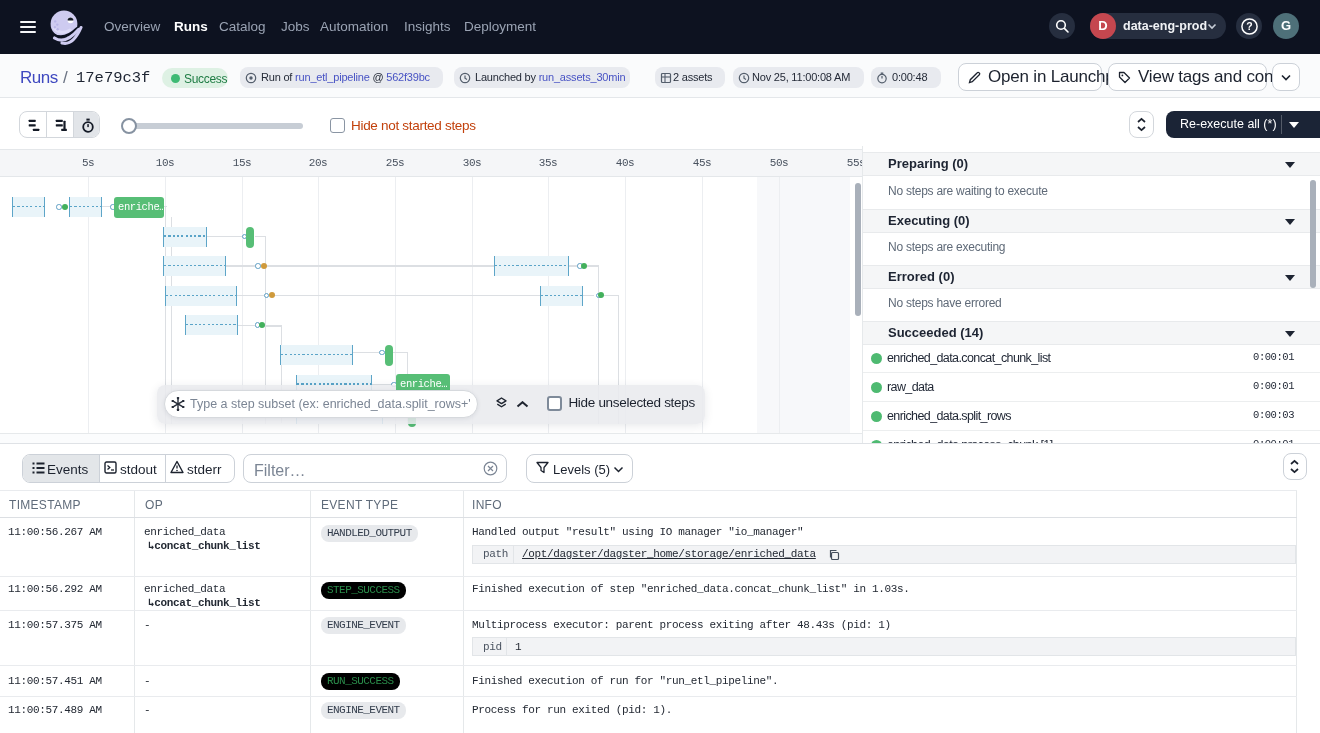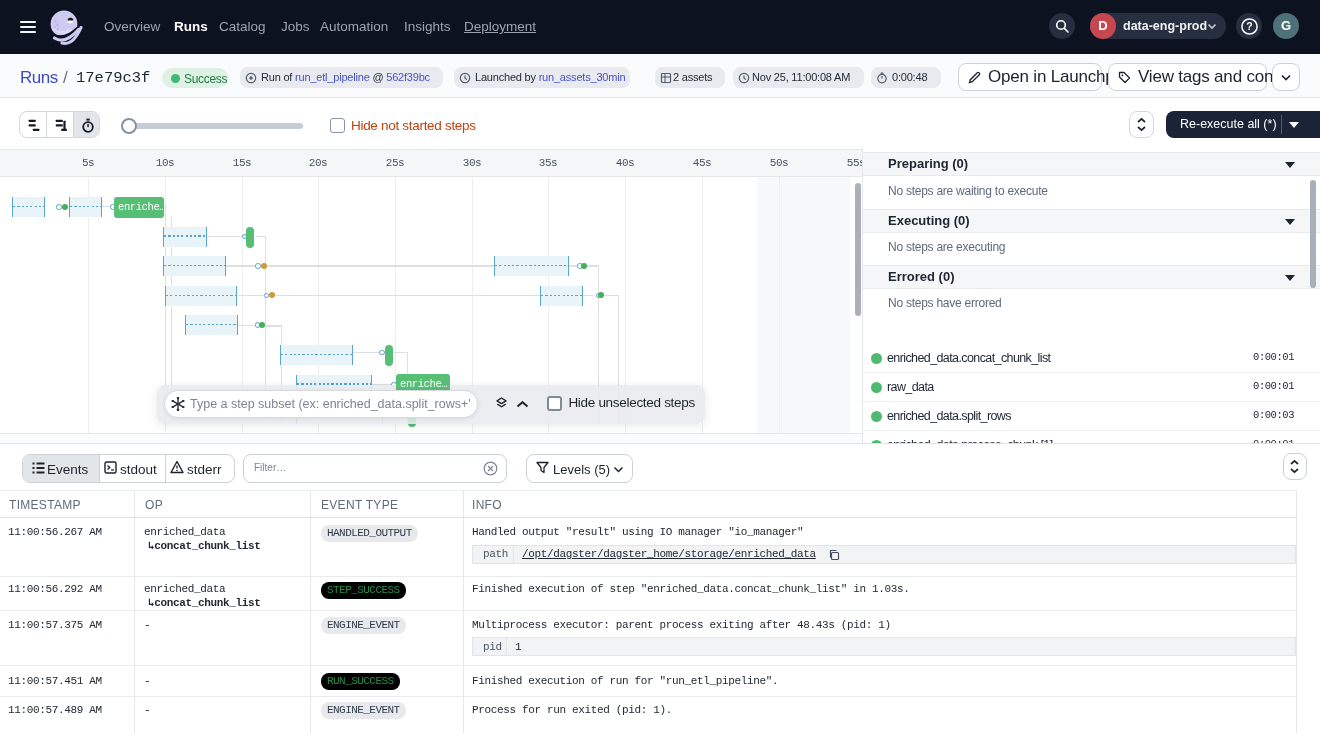--- a/index.html
+++ b/index.html
@@ -88,21 +88,21 @@
     <circle cx="8.3" cy="15.6" r="1.2" fill="#b9b5e8"></circle>
     <circle cx="5.8" cy="18.2" r="1.2" fill="#b9b5e8"></circle>
     <circle cx="8.6" cy="20.2" r="1.2" fill="#b9b5e8"></circle>
   </svg>
   <div class="item" style="left:104px;">Overview</div>
   <div class="item active" style="left:174px;">Runs</div>
   <div class="item" style="left:219px;">Catalog</div>
   <div class="item" style="left:281px;">Jobs</div>
   <div class="item" style="left:320px;">Automation</div>
   <div class="item" style="left:404px;">Insights</div>
-  <div class="item" style="left:464px;text-decoration:underline;">Deployment</div>
+  <div class="item" style="left:464px;">Deployment</div>
   <div class="navcirc" style="left:1049px;"></div>
   <svg class="abs" style="left:1055px; top:19px;" width="15" height="15" viewBox="0 0 15 15">
     <circle cx="6" cy="6" r="4.3" stroke="#fff" stroke-width="1.6" fill="none"></circle>
     <line x1="9.4" y1="9.4" x2="13" y2="13" stroke="#fff" stroke-width="1.6" stroke-linecap="round"></line>
   </svg>
   <div id="userpill">
     <div class="av">D</div>
       <div class="nm">data-eng-prod</div>
     <svg class="abs" style="left:117px; top:10px;" width="10" height="7" viewBox="0 0 10 7">
         <path d="M1.5 1.5 L5 5 L8.5 1.5" stroke="#c6ccd6" stroke-width="1.6" fill="none"></path>
@@ -334,20 +334,21 @@
 </div>
 <div class="abs" style="left:0; top:434px; width:862px; height:9px; background:#fbfcfd;"></div>
 
 <div id="rpanel">
   <div class="sechead" style="top:6px;"><span style="margin-left:25px;">Preparing (0)</span><div class="caret"></div></div>
   <div class="secmsg" style="top:38px;">No steps are waiting to execute</div>
   <div class="sechead" style="top:63px;"><span style="margin-left:25px;">Executing (0)</span><div class="caret"></div></div>
   <div class="secmsg" style="top:94px;">No steps are executing</div>
   <div class="sechead" style="top:119px;"><span style="margin-left:25px;">Errored (0)</span><div class="caret"></div></div>
   <div class="secmsg" style="top:150px;">No steps have errored</div>
+  <div class="sechead" style="top:175px;"><span style="margin-left:25px;">Succeeded (14)</span><div class="caret"></div></div>
   <div class="srow" style="top:198px;">
       <div class="dt"></div>
       <div class="nm">enriched_data.concat_chunk_list</div>
       <div class="dur">0:00:01</div>
     </div>
   <div class="srow" style="top:227px;">
       <div class="dt"></div>
       <div class="nm">raw_data</div>
       <div class="dur">0:00:01</div>
     </div>
@@ -390,21 +391,21 @@
   </svg>
   <div class="abs" style="left:120px; top:17.5px; font-size:13.5px; color:#1c222e;">stdout</div>
   <svg class="abs" style="left:170px; top:16px;" width="14" height="14" viewBox="0 0 14 14">
     <path d="M7 1.5 L13 12.5 L1 12.5 Z" stroke="#1c222e" stroke-width="1.4" fill="none" stroke-linejoin="round"></path>
     <line x1="7" y1="5.5" x2="7" y2="8.5" stroke="#1c222e" stroke-width="1.3"></line>
       <circle cx="7" cy="10.5" r="0.8" fill="#1c222e"></circle>
   </svg>
   <div class="abs" style="left:187px; top:17.5px; font-size:13.5px; color:#1c222e;">stderr</div>
 
   <div class="seg" style="left:243px; top:10px; width:264px;"></div>
-  <div class="abs" style="left:254px; top:17.5px; font-size:10px; color:#7b8594;">Filter…</div>
+  <div class="abs" style="left:254px; top:17.5px; font-size:16px; color:#7b8594;">Filter…</div>
   <svg class="abs" style="left:483px; top:16.5px;" width="15" height="15" viewBox="0 0 15 15">
     <circle cx="7.5" cy="7.5" r="6.3" stroke="#7b8594" stroke-width="1.2" fill="none"></circle>
     <path d="M5 5 L10 10 M10 5 L5 10" stroke="#7b8594" stroke-width="1.2"></path>
   </svg>
 
   <div class="seg" style="left:526px; top:10px; width:107px;"></div>
   <svg class="abs" style="left:536px; top:17px;" width="13" height="13" viewBox="0 0 13 13">
       <path d="M1 1.5 L12 1.5 L8 6.5 L8 11.5 L5 9.5 L5 6.5 Z" stroke="#1c222e" stroke-width="1.3" fill="none" stroke-linejoin="round"></path>
     </svg>
   <div class="abs" style="left:553px; top:17.5px; font-size:13px; color:#1c222e;">Levels (5)</div>

